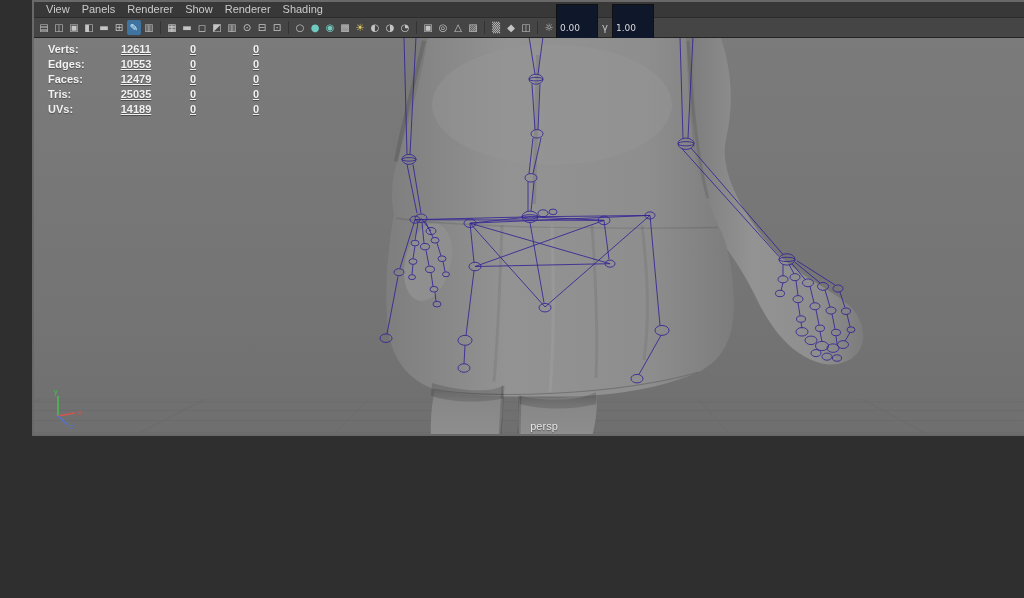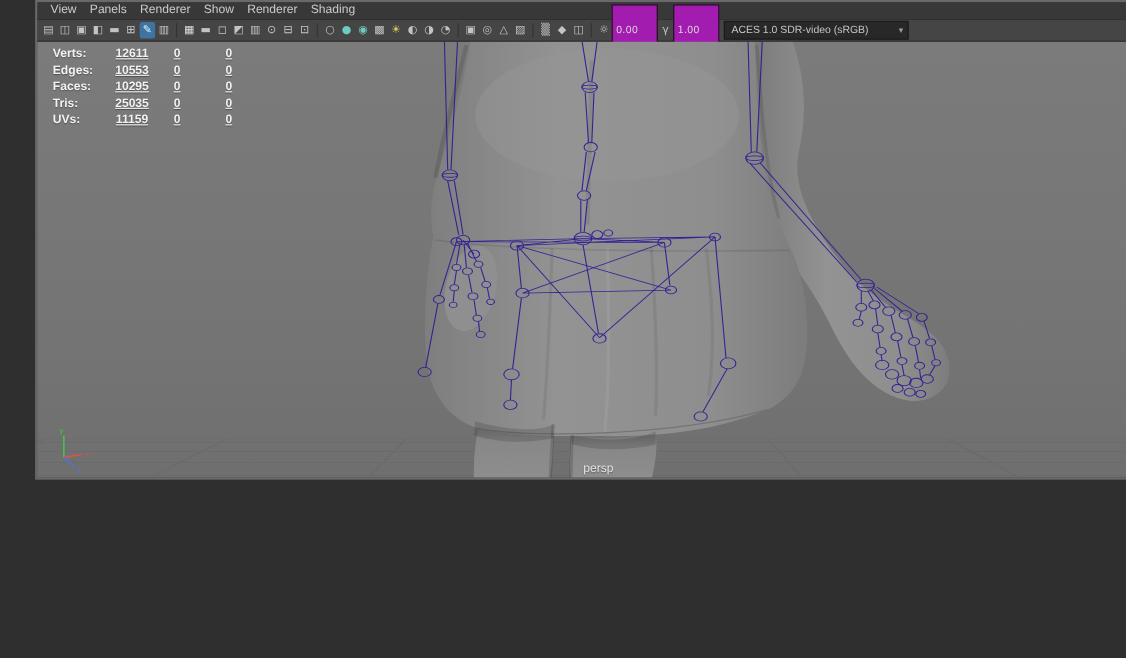--- a/index.html
+++ b/index.html
@@ -17,34 +17,34 @@
   .menubar{height:15px;background:#383838;display:flex;align-items:center;padding:0 6px;flex:0 0 auto;}
   .menu-item{font-size:11px;line-height:15px;color:#cbcbcb;padding:0 6px;cursor:default;white-space:nowrap;}
   
   .toolbar{height:19px;background:#454545;border-top:1px solid #2c2c2c;border-bottom:1px solid #242424;
     display:flex;align-items:center;padding:0 3px;flex:0 0 auto;}
   .tgroup{display:flex;align-items:center;gap:1px;}
   .ticon{width:14px;height:15px;display:flex;align-items:center;justify-content:center;
     font-size:10px;line-height:15px;color:#c4c4c4;font-family:"DejaVu Sans",sans-serif;border-radius:2px;cursor:default;}
   .ticon.active{background:#3f74a0;color:#eaf6ff;}
   .vsep{width:1px;height:13px;background:#333;margin:0 4px;flex:0 0 auto;}
-  .numfield{width:34px;height:13px;background:#a21caf;border:1px solid #111;color:#d8d8d8;
+  .numfield{width:34px;height:13px;background:#0f172a;border:1px solid #111;color:#d8d8d8;
     font-size:9px;padding:16px 3px;font-family:"DejaVu Sans",sans-serif;}
   .fieldicon{width:14px;text-align:center;font-size:10px;color:#c4c4c4;font-family:"DejaVu Sans",sans-serif;}
   .dropdown{display:flex;align-items:center;height:15px;background:#282828;border:1px solid #1a1a1a;
     color:#c6c6c6;font-size:9.5px;padding:0 2px 0 6px;margin-left:4px;width:158px;
     justify-content:space-between;white-space:nowrap;cursor:default;}
   .dd-arrow{color:#9a9a9a;font-size:8px;padding:0 2px;font-family:"DejaVu Sans",sans-serif;}
   
   .viewport{flex:1;position:relative;overflow:hidden;
     background:linear-gradient(#7b7b7b,#747474 70%,#6f6f6f);}
   .scene{position:absolute;left:0;top:0;width:100%;height:100%;display:block;}
   .hud{position:absolute;left:14px;top:4px;color:#f2f2f2;font-size:11px;font-weight:bold;
     text-shadow:0 1px 1px rgba(0,0,0,.35);}
-  .hud-row{display:grid;grid-template-columns:52px 40px 42px 52px;line-height:15px;}
+  .hud-row{display:grid;grid-template-columns:52px 40px 42px 52px;line-height:15px;gap:16px;}
   .hud-row span:nth-child(n+2){text-align:center;text-decoration:underline;}
   .cam-label{position:absolute;left:0;right:0;bottom:2px;text-align:center;color:#e4e4e4;
     font-size:11px;text-shadow:0 1px 1px rgba(0,0,0,.4);}
   .axis-gizmo{position:absolute;left:10px;bottom:4px;}
 </style>
 </head>
 <body>
 
 <div class="window">
 
@@ -101,24 +101,20 @@
     <div class="tgroup">
       <div class="ticon">▒</div>
       <div class="ticon">◆</div>
       <div class="ticon">◫</div>
     </div>
     <div class="vsep"></div>
     <span class="fieldicon">☼</span>
     <input class="numfield" readonly="" value="0.00" style="">
     <span class="fieldicon">γ</span>
     <input class="numfield" readonly="" value="1.00" style="">
-    <div class="dropdown">
-      <span>ACES 1.0 SDR-video (sRGB)</span>
-      <span class="dd-arrow">▾</span>
-    </div>
   </div>
 
   <div class="viewport">
 
     <svg class="scene" viewBox="2 36 1020 558" preserveAspectRatio="none">
       <defs>
         <linearGradient id="gBody" x1="0" y1="0" x2="1" y2="0">
           <stop offset="0" stop-color="#7e7e7e"></stop>
           <stop offset="0.35" stop-color="#939393"></stop>
           <stop offset="0.75" stop-color="#8e8e8e"></stop>
@@ -258,33 +254,33 @@
         <span>0</span>
       </div>
       <div class="hud-row">
         <span>Edges:</span>
         <span>10553</span>
         <span>0</span>
         <span>0</span>
       </div>
       <div class="hud-row">
         <span>Faces:</span>
-        <span>10295</span>
+        <span>12479</span>
         <span>0</span>
         <span>0</span>
       </div>
       <div class="hud-row">
         <span>Tris:</span>
         <span>25035</span>
         <span>0</span>
         <span>0</span>
       </div>
       <div class="hud-row">
         <span>UVs:</span>
-        <span>11159</span>
+        <span>14189</span>
         <span>0</span>
         <span>0</span>
       </div>
     </div>
 
     <svg class="axis-gizmo" width="46" height="44" viewBox="0 0 46 44">
       <line x1="14" y1="30" x2="14" y2="10" stroke="#46c04c" stroke-width="1.5"></line>
       <line x1="14" y1="30" x2="31" y2="27" stroke="#d4544e" stroke-width="1.5"></line>
       <line x1="14" y1="30" x2="24" y2="39" stroke="#4f74d4" stroke-width="1.5"></line>
       <text x="10" y="8" font-size="7" fill="#46c04c">y</text>

